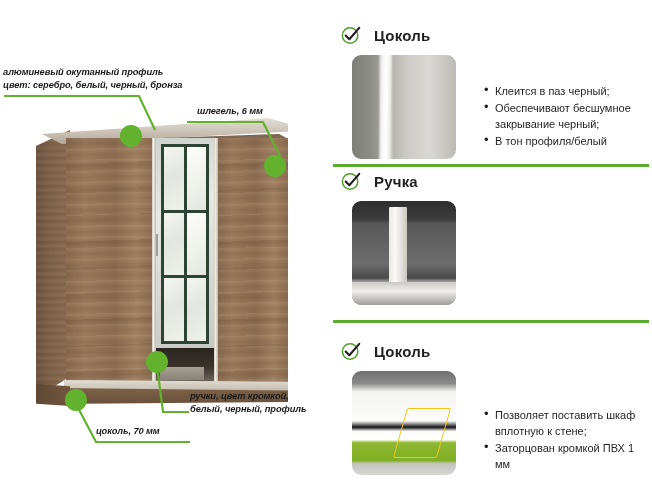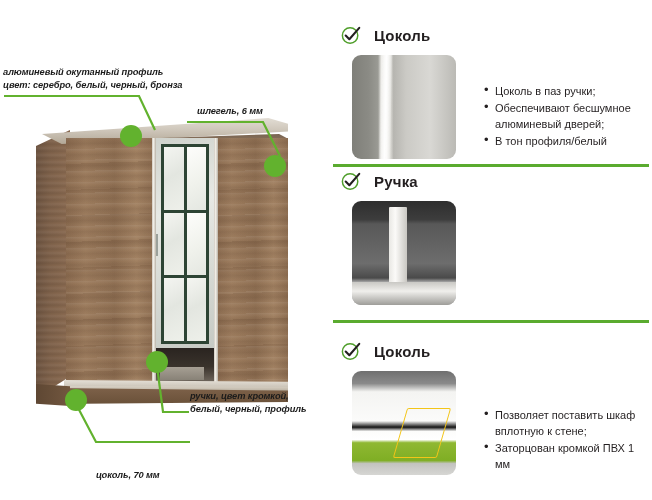--- a/index.html
+++ b/index.html
@@ -30,21 +30,21 @@
     font-weight: bold;
     font-size: 9.3px;
     line-height: 12.5px;
     color: #1b1b1b;
     letter-spacing: -0.1px;
     white-space: nowrap;
   }
   #callout-profile { left: 3px; top: 66px; }
   #callout-shlegel { left: 197px; top: 105px; }
   #callout-handles { left: 190px; top: 390px; }
-  #callout-plinth  { left: 96px;  top: 425px; margin-top: 44px; }
+  #callout-plinth  { left: 96px;  top: 425px; }
 
   
   #leaders {
     position: absolute;
     left: 0; top: 0;
     width: 330px; height: 500px;
     pointer-events: none;
   }
 
   
@@ -415,22 +415,22 @@
         <svg viewBox="0 0 24 24" width="22" height="22">
           <circle cx="11" cy="12.5" r="8.4" fill="none" stroke="#4f9e2a" stroke-width="1.6"></circle>
           <path d="M6.2,12.6 L10.2,16.6 L21,4.2" fill="none" stroke="#231f20" stroke-width="2.3" stroke-linecap="round" stroke-linejoin="round"></path>
         </svg>
       </span>
       <span class="feature-title">Цоколь</span>
     </div>
     <div class="feature-body">
       <div class="thumb thumb-shlegel"></div>
       <ul class="bullets">
-        <li>Цоколь в паз ручки;</li>
-        <li>Обеспечивают бесшумное алюминевый дверей;</li>
+        <li>Клеится в паз черный;</li>
+        <li>Обеспечивают бесшумное закрывание черный;</li>
         <li>В тон профиля/белый</li>
       </ul>
     </div>
   </div>
 
   <div class="divider" id="divider-0"></div>
 
   <div class="feature" id="feature-1">
     <div class="feature-head">
       <span class="check-icon">

